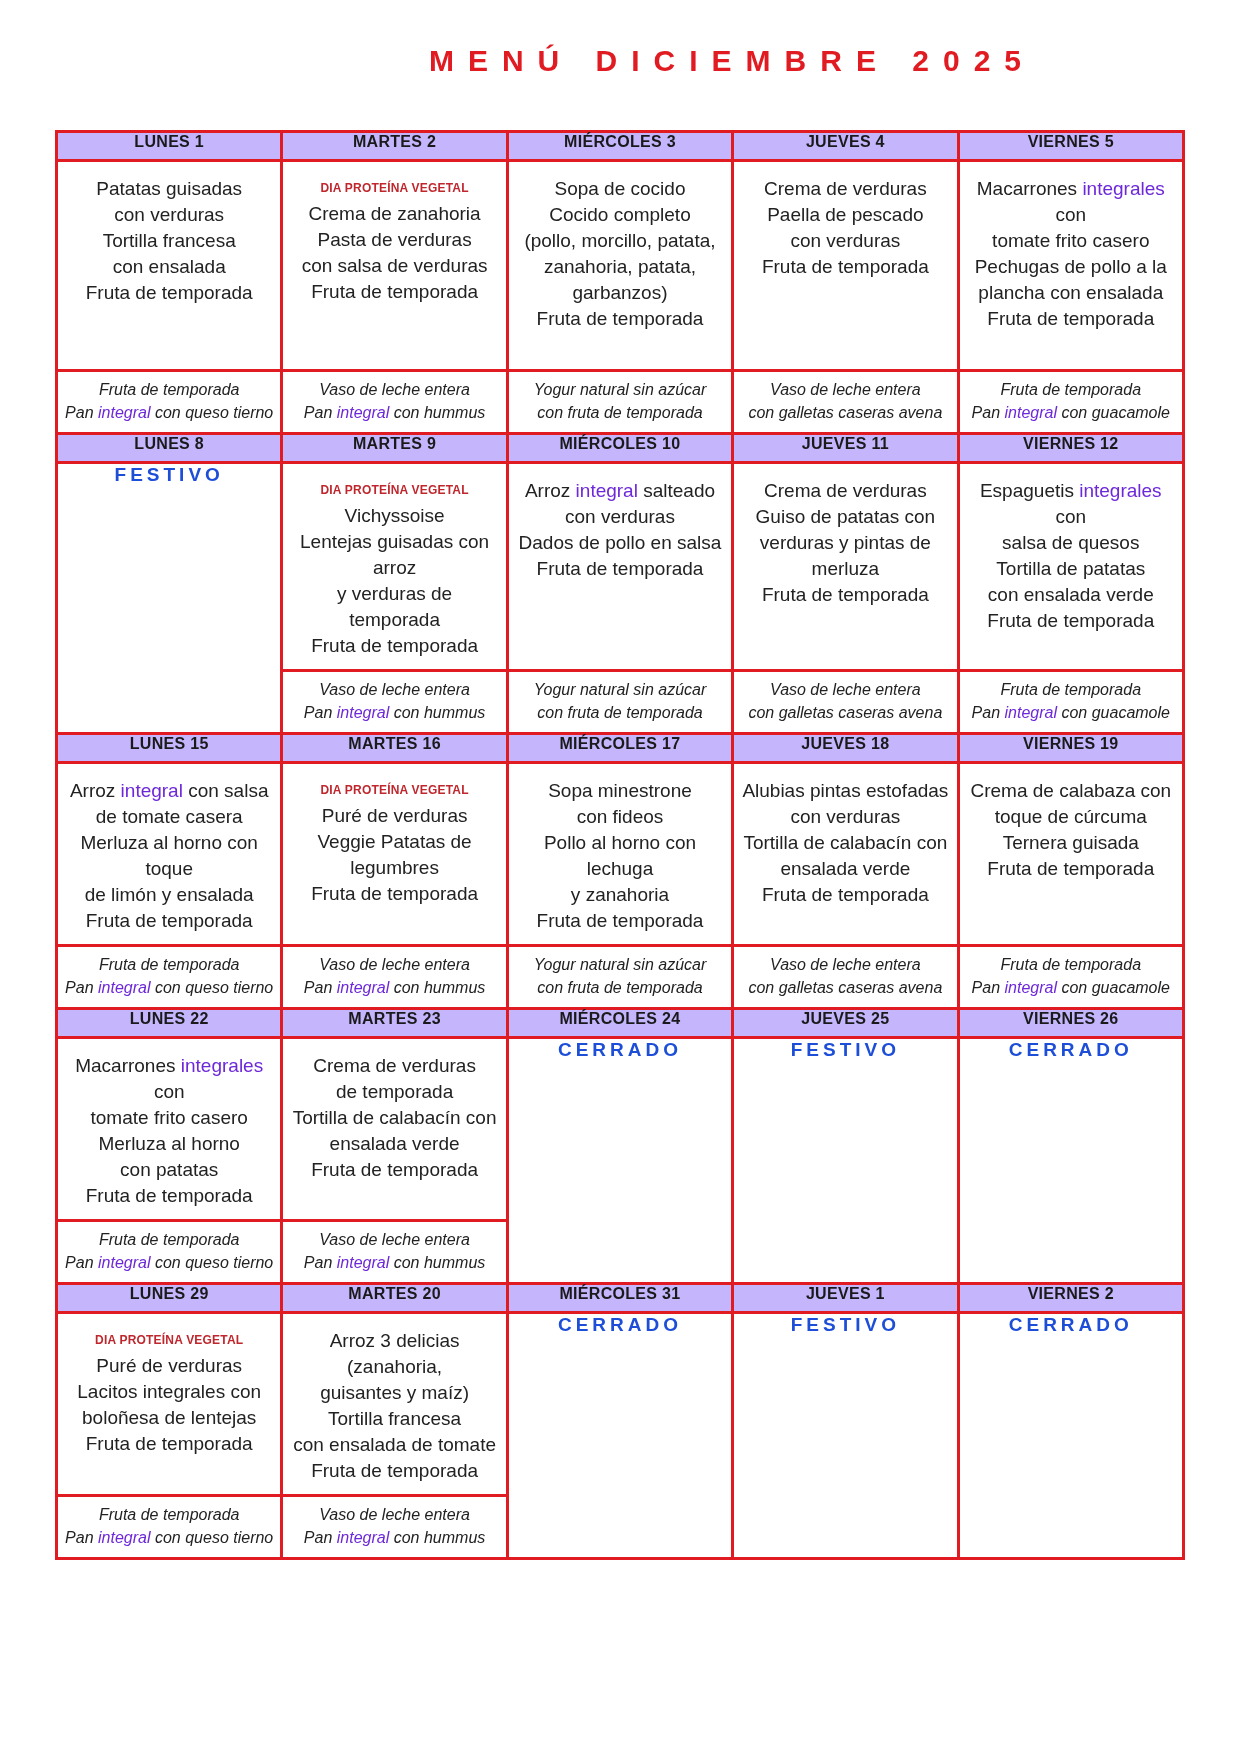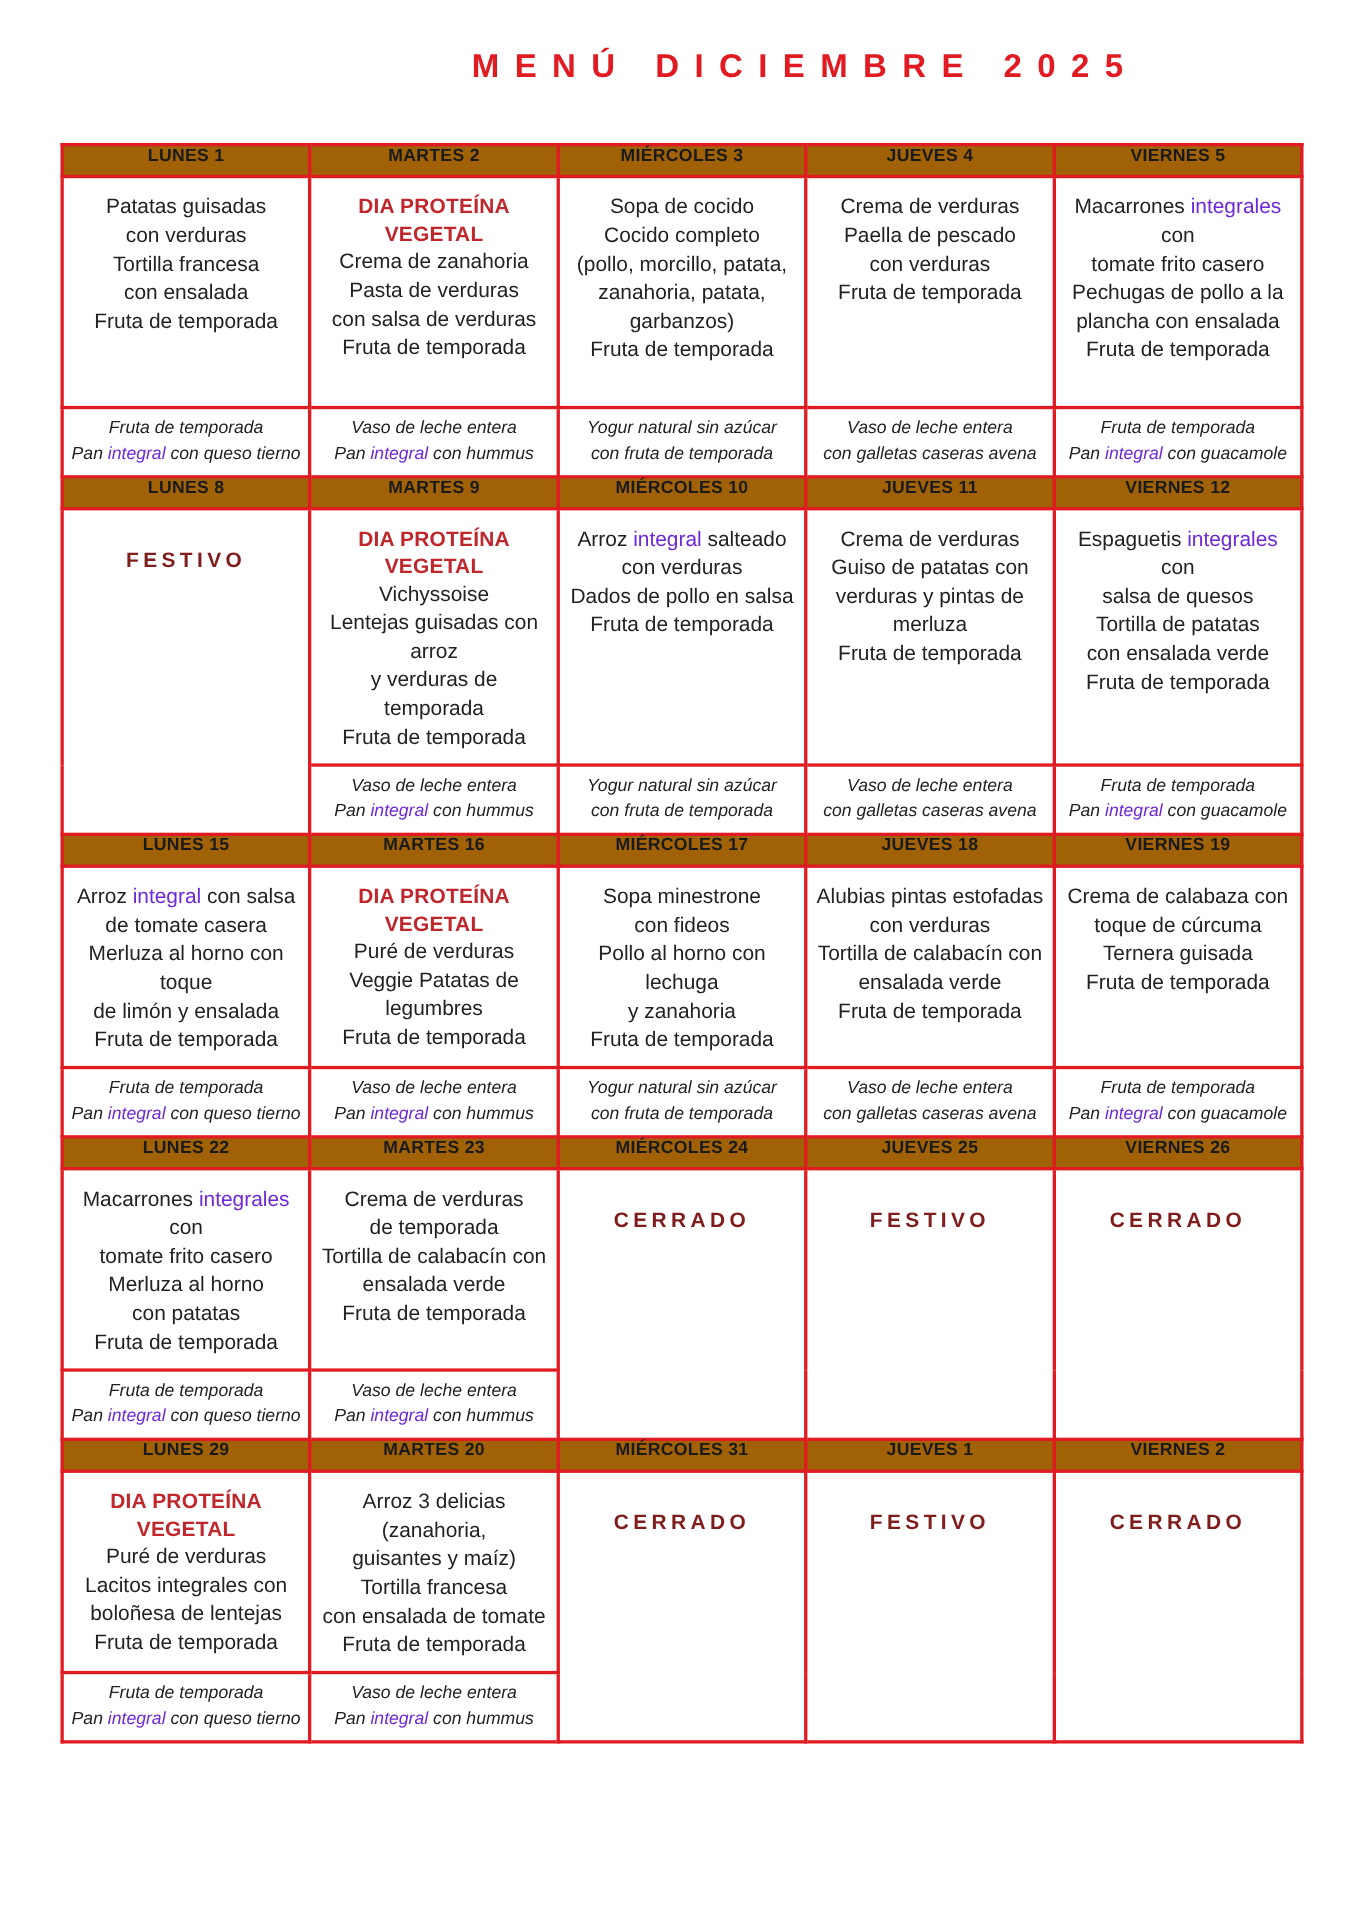--- a/index.html
+++ b/index.html
@@ -22,21 +22,21 @@
     width:1130px;
     border-collapse:collapse;
     table-layout:fixed;
   }
   table.menu th, table.menu td {
     border:3px solid #e11b22;
     text-align:center;
     vertical-align:top;
   }
   th.day-header {
-    background:#a16207;
+    background:#c4b5fd;
     color:#1a1a1a;
     font-size:16px; font-weight:bold;
     height:29px; vertical-align:middle;
     letter-spacing:0.3px;
   }
   td.menu-cell {
     padding:14px 6px 10px 6px;
     font-size:19px; line-height:26px;
     color:#222;
   }
@@ -44,31 +44,30 @@
   tr.menu-row.tall td { height:210px; }
   td.snack-cell {
     padding:6px 4px 8px 4px;
     font-size:16px; line-height:23px;
     font-style:italic;
     color:#222;
     height:54px;
   }
   td.status-cell { vertical-align:middle; }
   .status {
-    color:#7f1d1d;
+    color:#1d4ed8;
     font-weight:bold;
     font-size:19px;
     letter-spacing:4px;
-    margin-top:35px;
   }
   .line .hl { color:#6d28d9; }
   .line.veg {
     color:#bf272d;
     font-weight:bold;
-    font-size:19px;
+    font-size:12px;
     line-height:25px;
     letter-spacing:0.2px;
   }
 </style>
 </head>
 <body>
 
 <div class="page-title">MENÚ DICIEMBRE 2025</div>
 
 <table class="menu">

